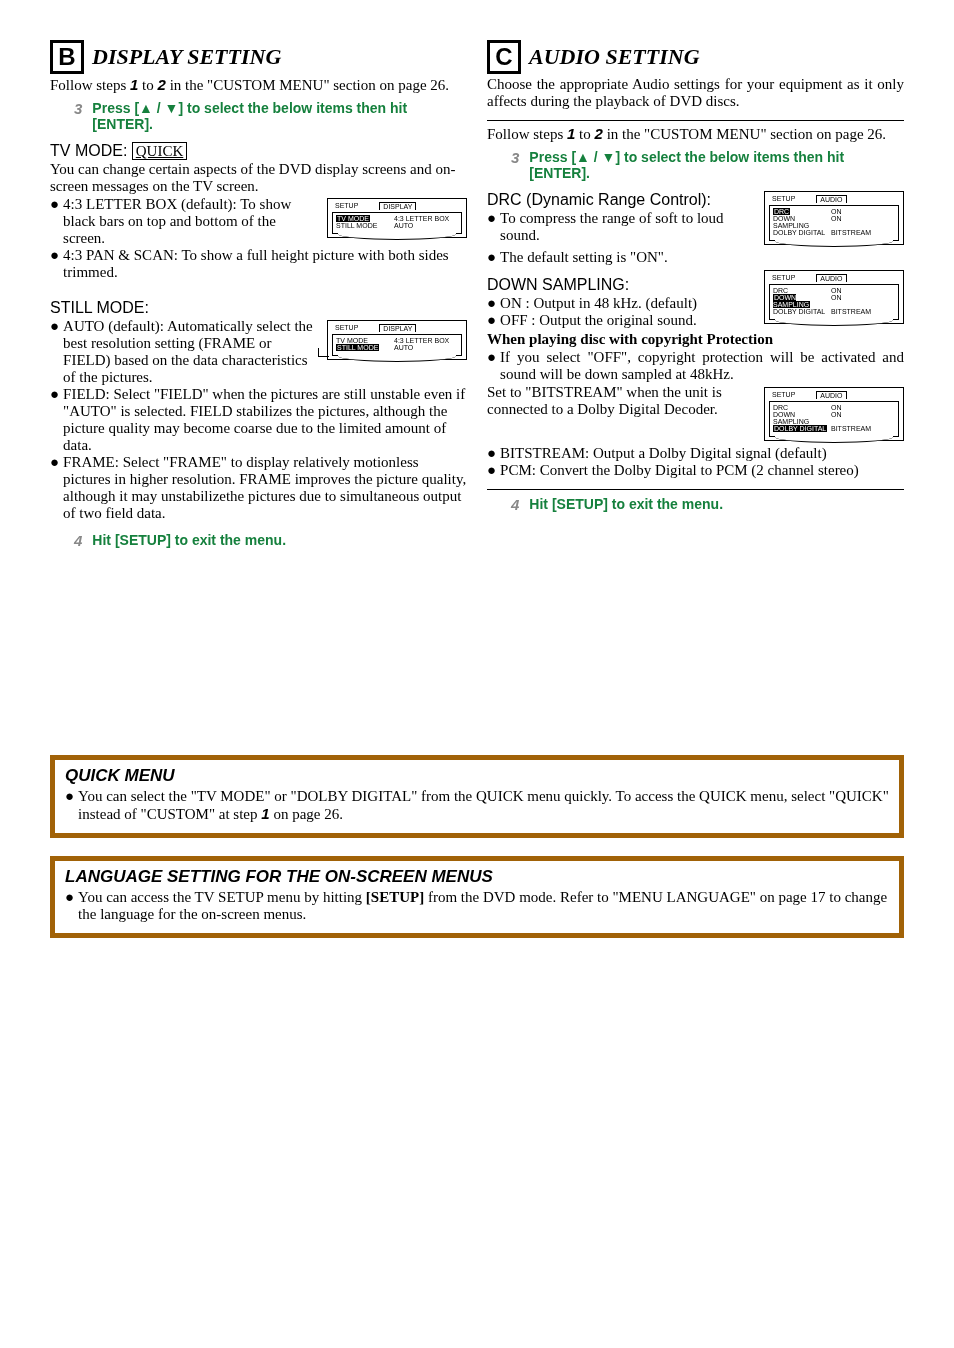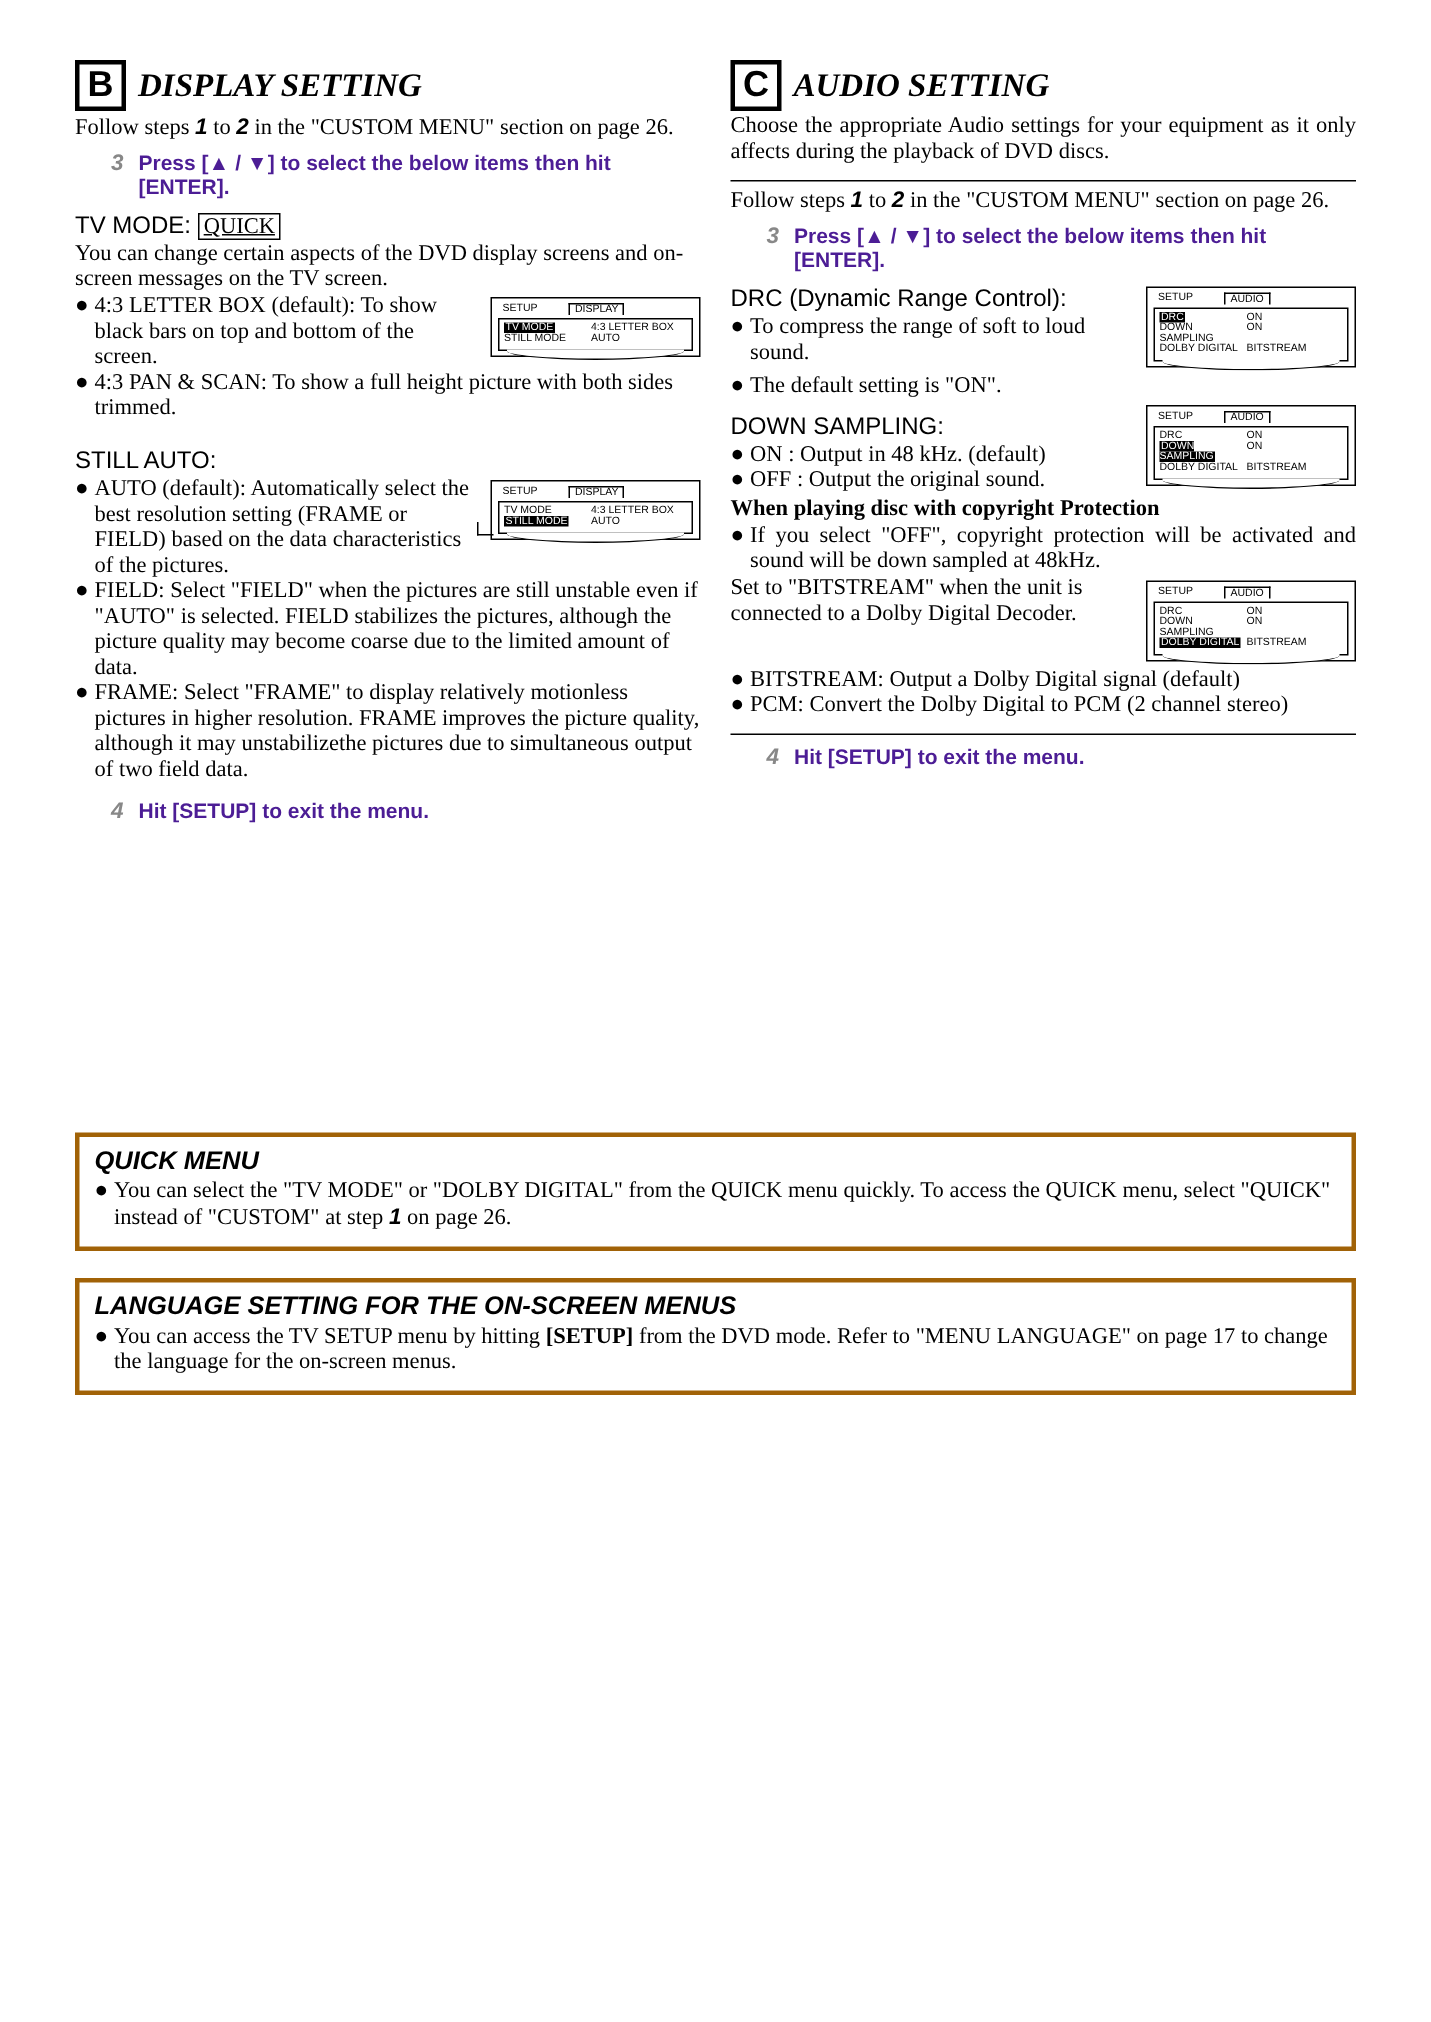--- a/index.html
+++ b/index.html
@@ -50,21 +50,21 @@
   font-weight: bold;
   font-style: italic;
   font-size: 15px;
   color: #888;
   margin-right: 10px;
 }
 .step-text {
   font-family: Arial, sans-serif;
   font-weight: bold;
   font-size: 14px;
-  color: #4c1d95;
+  color: #15803d;
 }
 .bnum {
   font-family: Arial, sans-serif;
   font-weight: bold;
   font-style: italic;
 }
 .subhead {
   font-family: Arial, sans-serif;
   font-size: 16px;
   margin-top: 10px;
@@ -138,21 +138,21 @@
   margin-left:8px;
   margin-bottom:4px;
   margin-top:2px;
 }
 .hr {
   border:0;
   border-top:1px solid black;
   margin:10px 0 4px 0;
 }
 .bottom-box {
-  border:3px solid #a16207;
+  border:5px solid #a16207;
   padding:6px 10px 10px 10px;
   margin-top:18px;
 }
 .bb-title {
   font-family: Arial, sans-serif;
   font-style: italic;
   font-weight: bold;
   font-size: 17px;
   margin-bottom:2px;
 }
@@ -218,21 +218,21 @@
     <div class="bullet">
           <span class="dot">●</span>
           <span>4:3 LETTER BOX (default): To show black bars on top and bottom of the screen.</span>
         </div>
     <div style="clear:both"></div>
     <div class="bullet">
           <span class="dot">●</span>
           <span>4:3 PAN &amp; SCAN: To show a full height picture with both sides trimmed.</span>
         </div>
 
-    <div class="subhead" style="margin-top:18px;">STILL AUTO:</div>
+    <div class="subhead" style="margin-top:18px;">STILL MODE:</div>
 
     <div class="float-right" style="position:relative;">
       <div class="m-box">
         <div class="lead"></div>
         <div class="m-tabs">
           <span class="m-tab">SETUP</span>
           <span class="m-tab sel">DISPLAY</span>
         </div>
         <div class="m-rows">
           <div class="m-row">

